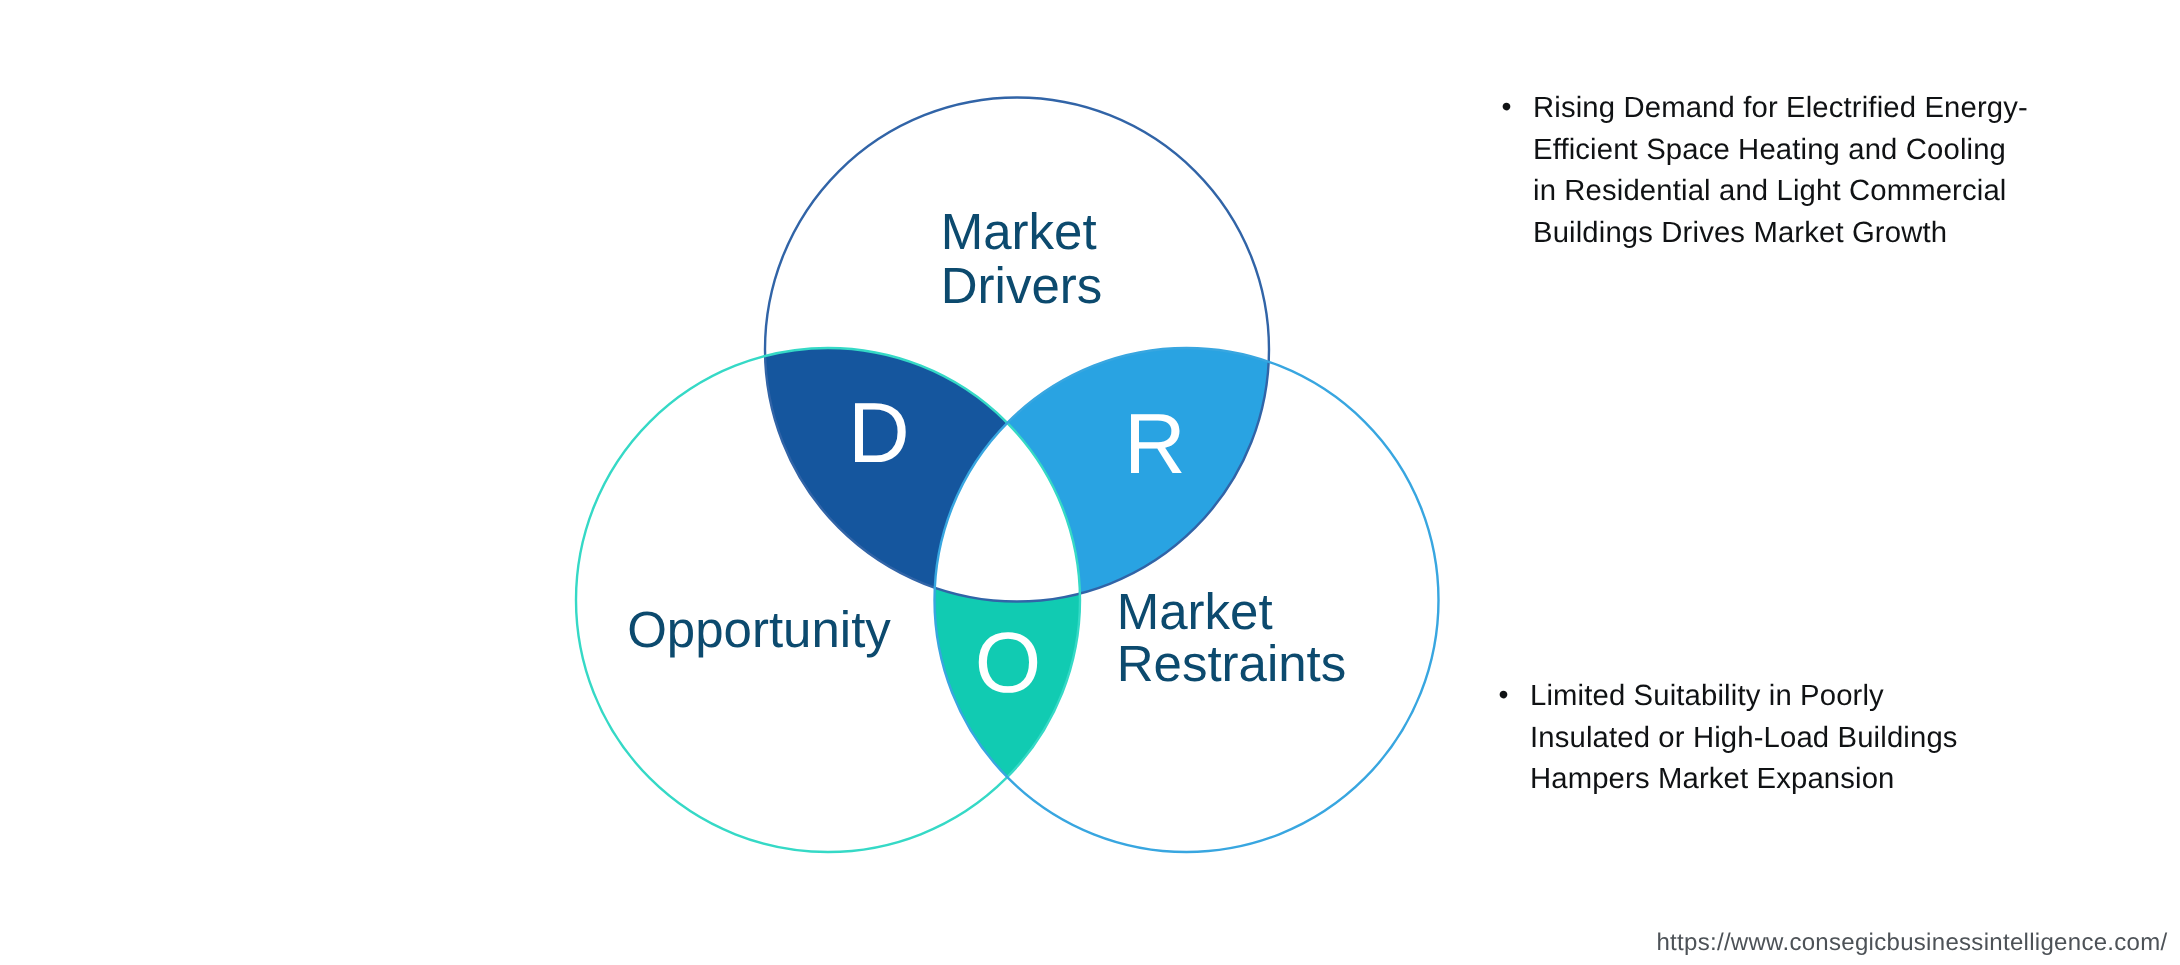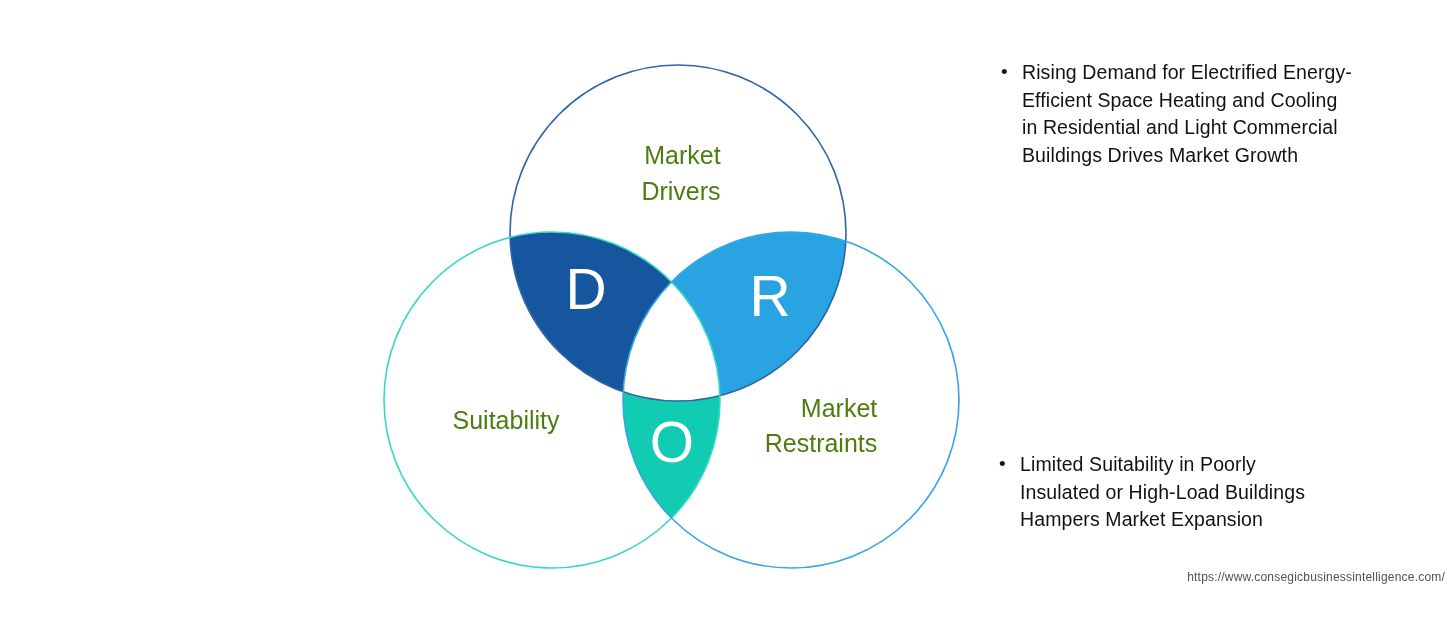--- a/index.html
+++ b/index.html
@@ -16,23 +16,23 @@
     position: absolute;
     left: 376px;
     top: 52px;
     width: 600px;
     height: 530px;
   }
   .venn svg { position: absolute; left: 0; top: 0; }
   .vlabel {
     position: absolute;
     transform: translate(-50%, -50%);
-    text-align: right;
-    color: #4d7c0f;
-    font-size: 25px;
+    text-align: left;
+    color: #0c4a6e;
+    font-size: 34px;
     line-height: 36px;
     white-space: pre-line;
     font-weight: 400;
   }
   .vlabel.restraints { line-height: 35px; }
   .vletter {
     position: absolute;
     transform: translate(-50%, -50%);
     color: #ffffff;
     font-size: 57px;
@@ -58,23 +58,23 @@
     top: -1px;
     font-size: 19px;
     color: #101214;
   }
   .bullet.drivers     { left: 996px; top: 59px;  width: 460px; }
   .bullet.opportunity { left: 16px;  top: 442px; width: 390px; }
   .bullet.restraints  { left: 994px; top: 451px; width: 440px; }
   
   .site-url {
     position: absolute;
-    top: 570px;
+    top: 620px;
     right: 8px;
-    font-size: 12px;
+    font-size: 16px;
     color: #4d5257;
     letter-spacing: 0.2px;
     font-weight: 400;
   }
 </style>
 </head>
 <body>
 
 <div class="canvas">
 
@@ -107,21 +107,21 @@
         </g>
       </g>
 
       <circle cx="302" cy="181" r="168" fill="none" stroke-width="1.6" stroke="#3164A7"></circle>
       <circle cx="176" cy="348" r="168" fill="none" stroke-width="1.6" stroke="#35D9C6"></circle>
       <circle cx="415" cy="348" r="168" fill="none" stroke-width="1.6" stroke="#38A6E0"></circle>
     </svg>
 
     <div class="vlabel" style="left:305px; top:121px;">Market
 Drivers</div>
-    <div class="vlabel" style="left:130px; top:368px;">Suitability</div>
+    <div class="vlabel" style="left:130px; top:368px;">Opportunity</div>
     <div class="vlabel restraints" style="left:445px; top:374px;">Market
 Restraints</div>
 
     <div class="vletter" style="left:210px; top:237px;">D</div>
     <div class="vletter" style="left:394px; top:244px;">R</div>
     <div class="vletter" style="left:296px; top:390px;">O</div>
   </div>
 
   <div class="bullet drivers">
     <p>Rising Demand for Electrified Energy-

